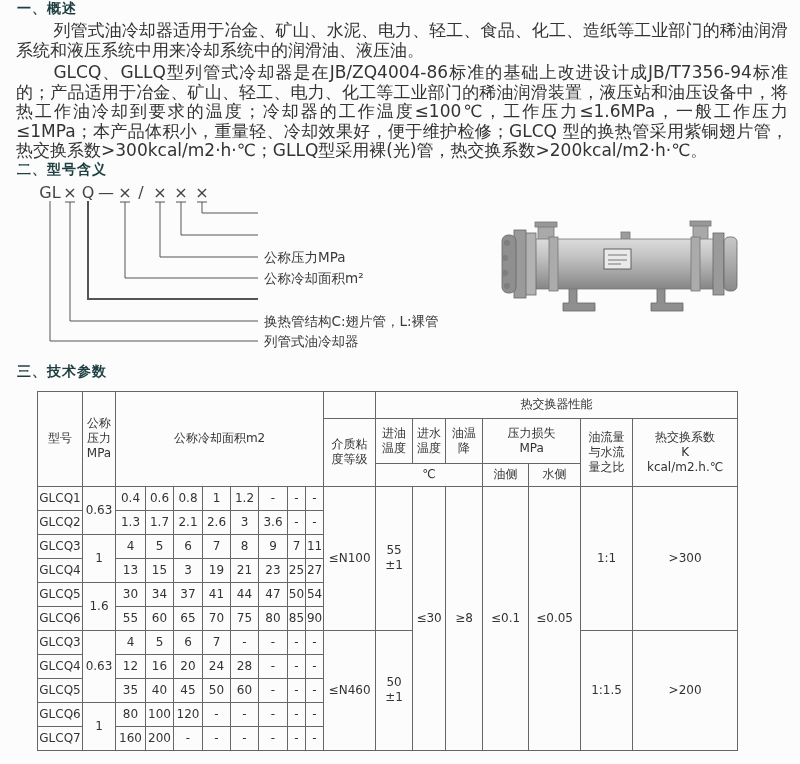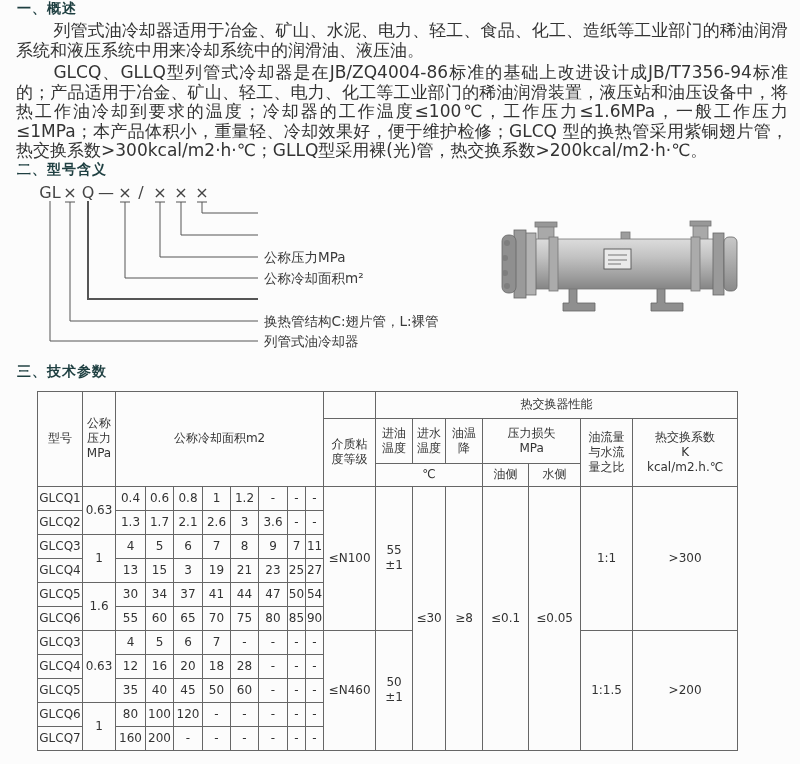--- a/index.html
+++ b/index.html
@@ -264,21 +264,21 @@
         <td rowspan="5">≤N460</td>
         <td rowspan="5">50<br>±1</td>
         <td rowspan="5">1:1.5</td>
         <td rowspan="5">&gt;200</td>
       </tr>
       <tr>
         <td>GLCQ4</td>
         <td>12</td>
         <td>16</td>
         <td>20</td>
-        <td>18</td>
+        <td>24</td>
         <td>28</td>
         <td>-</td>
         <td>-</td>
         <td>-</td>
       </tr>
       <tr>
         <td>GLCQ5</td>
         <td>35</td>
         <td>40</td>
         <td>45</td>

